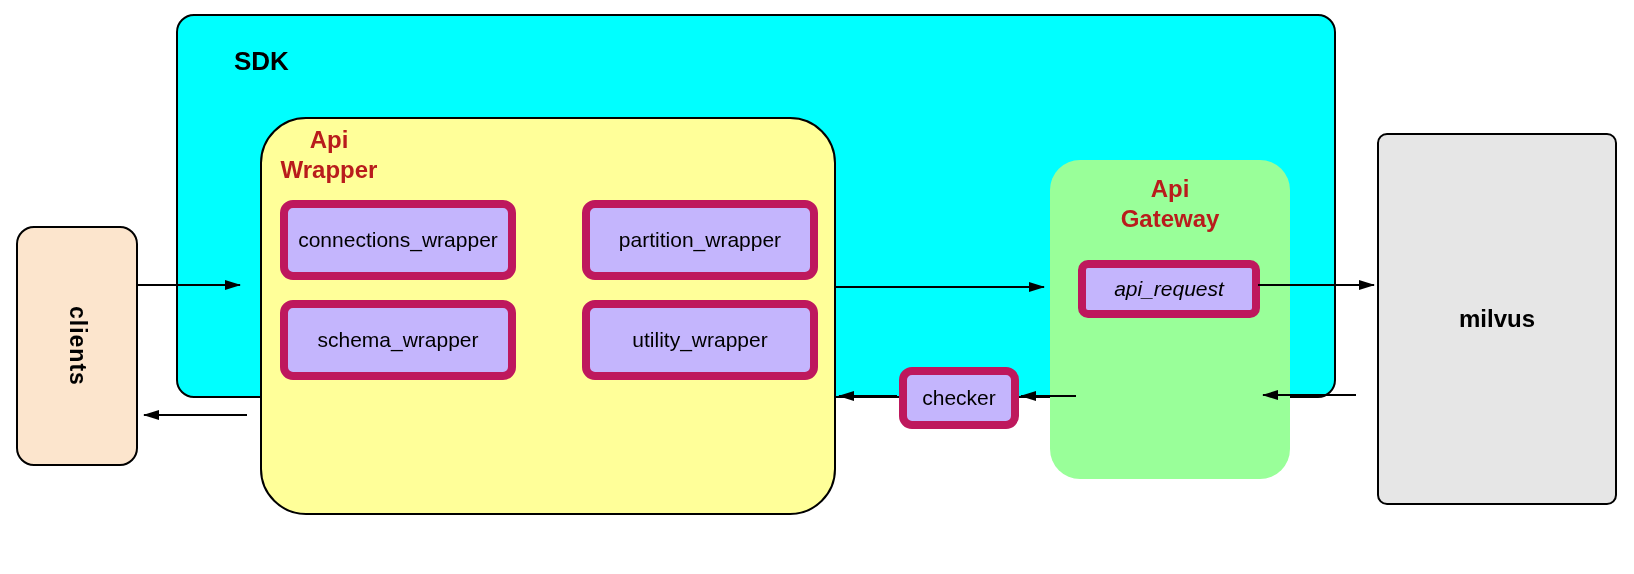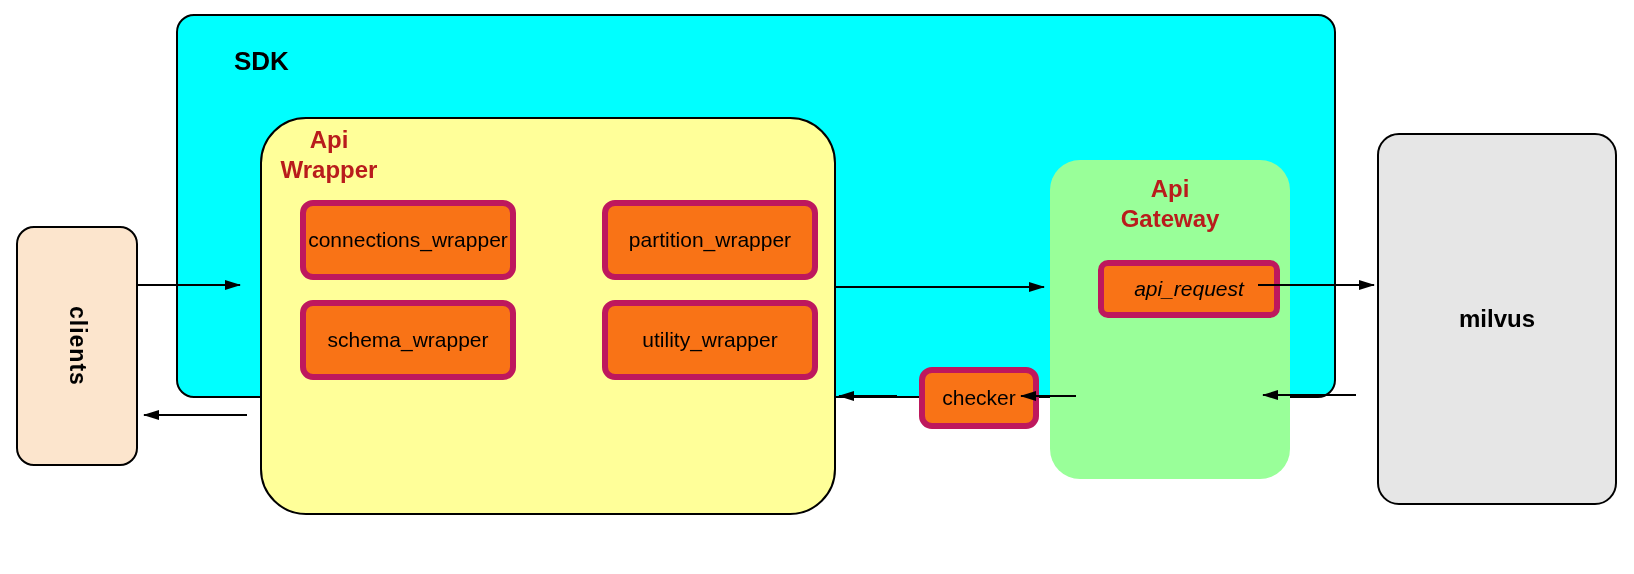--- a/index.html
+++ b/index.html
@@ -48,35 +48,35 @@
   .api-wrapper .block-label{left:8px;top:6px;width:118px;}
   .wrapper-grid{
     position:absolute;left:18px;top:81px;
     display:grid;
     grid-template-columns:236px 236px;
     grid-auto-rows:80px;
     column-gap:66px;row-gap:20px;
   }
   .white-box{
     box-sizing:border-box;
-    background:#f97316;border:6px solid #be185d;border-radius:13px;
+    background:#c4b5fd;border:8px solid #be185d;border-radius:13px;
     display:flex;align-items:center;justify-content:center;
-    font-size:21px;color:#000;margin-left:20px;
+    font-size:21px;color:#000;
   }
   
   .api-gateway{
     left:1048px;top:158px;width:240px;height:319px;
     background:#99FF99;border:none;border-radius:30px;
   }
   .api-gateway .block-label{left:0;top:14px;width:100%;}
   .abs-white{position:absolute;}
   
   .milvus{
     left:1377px;top:133px;width:240px;height:372px;
-    background:#E6E6E6;border-radius:22px;
+    background:#E6E6E6;border-radius:10px;
     display:flex;align-items:center;justify-content:center;
   }
   .milvus .lbl{font-weight:bold;font-size:24px;color:#000;}
   
   #arrows{
     position:absolute;left:0;top:0;width:1634px;height:574px;
     pointer-events:none;z-index:50;
   }
 </style>
 </head>

